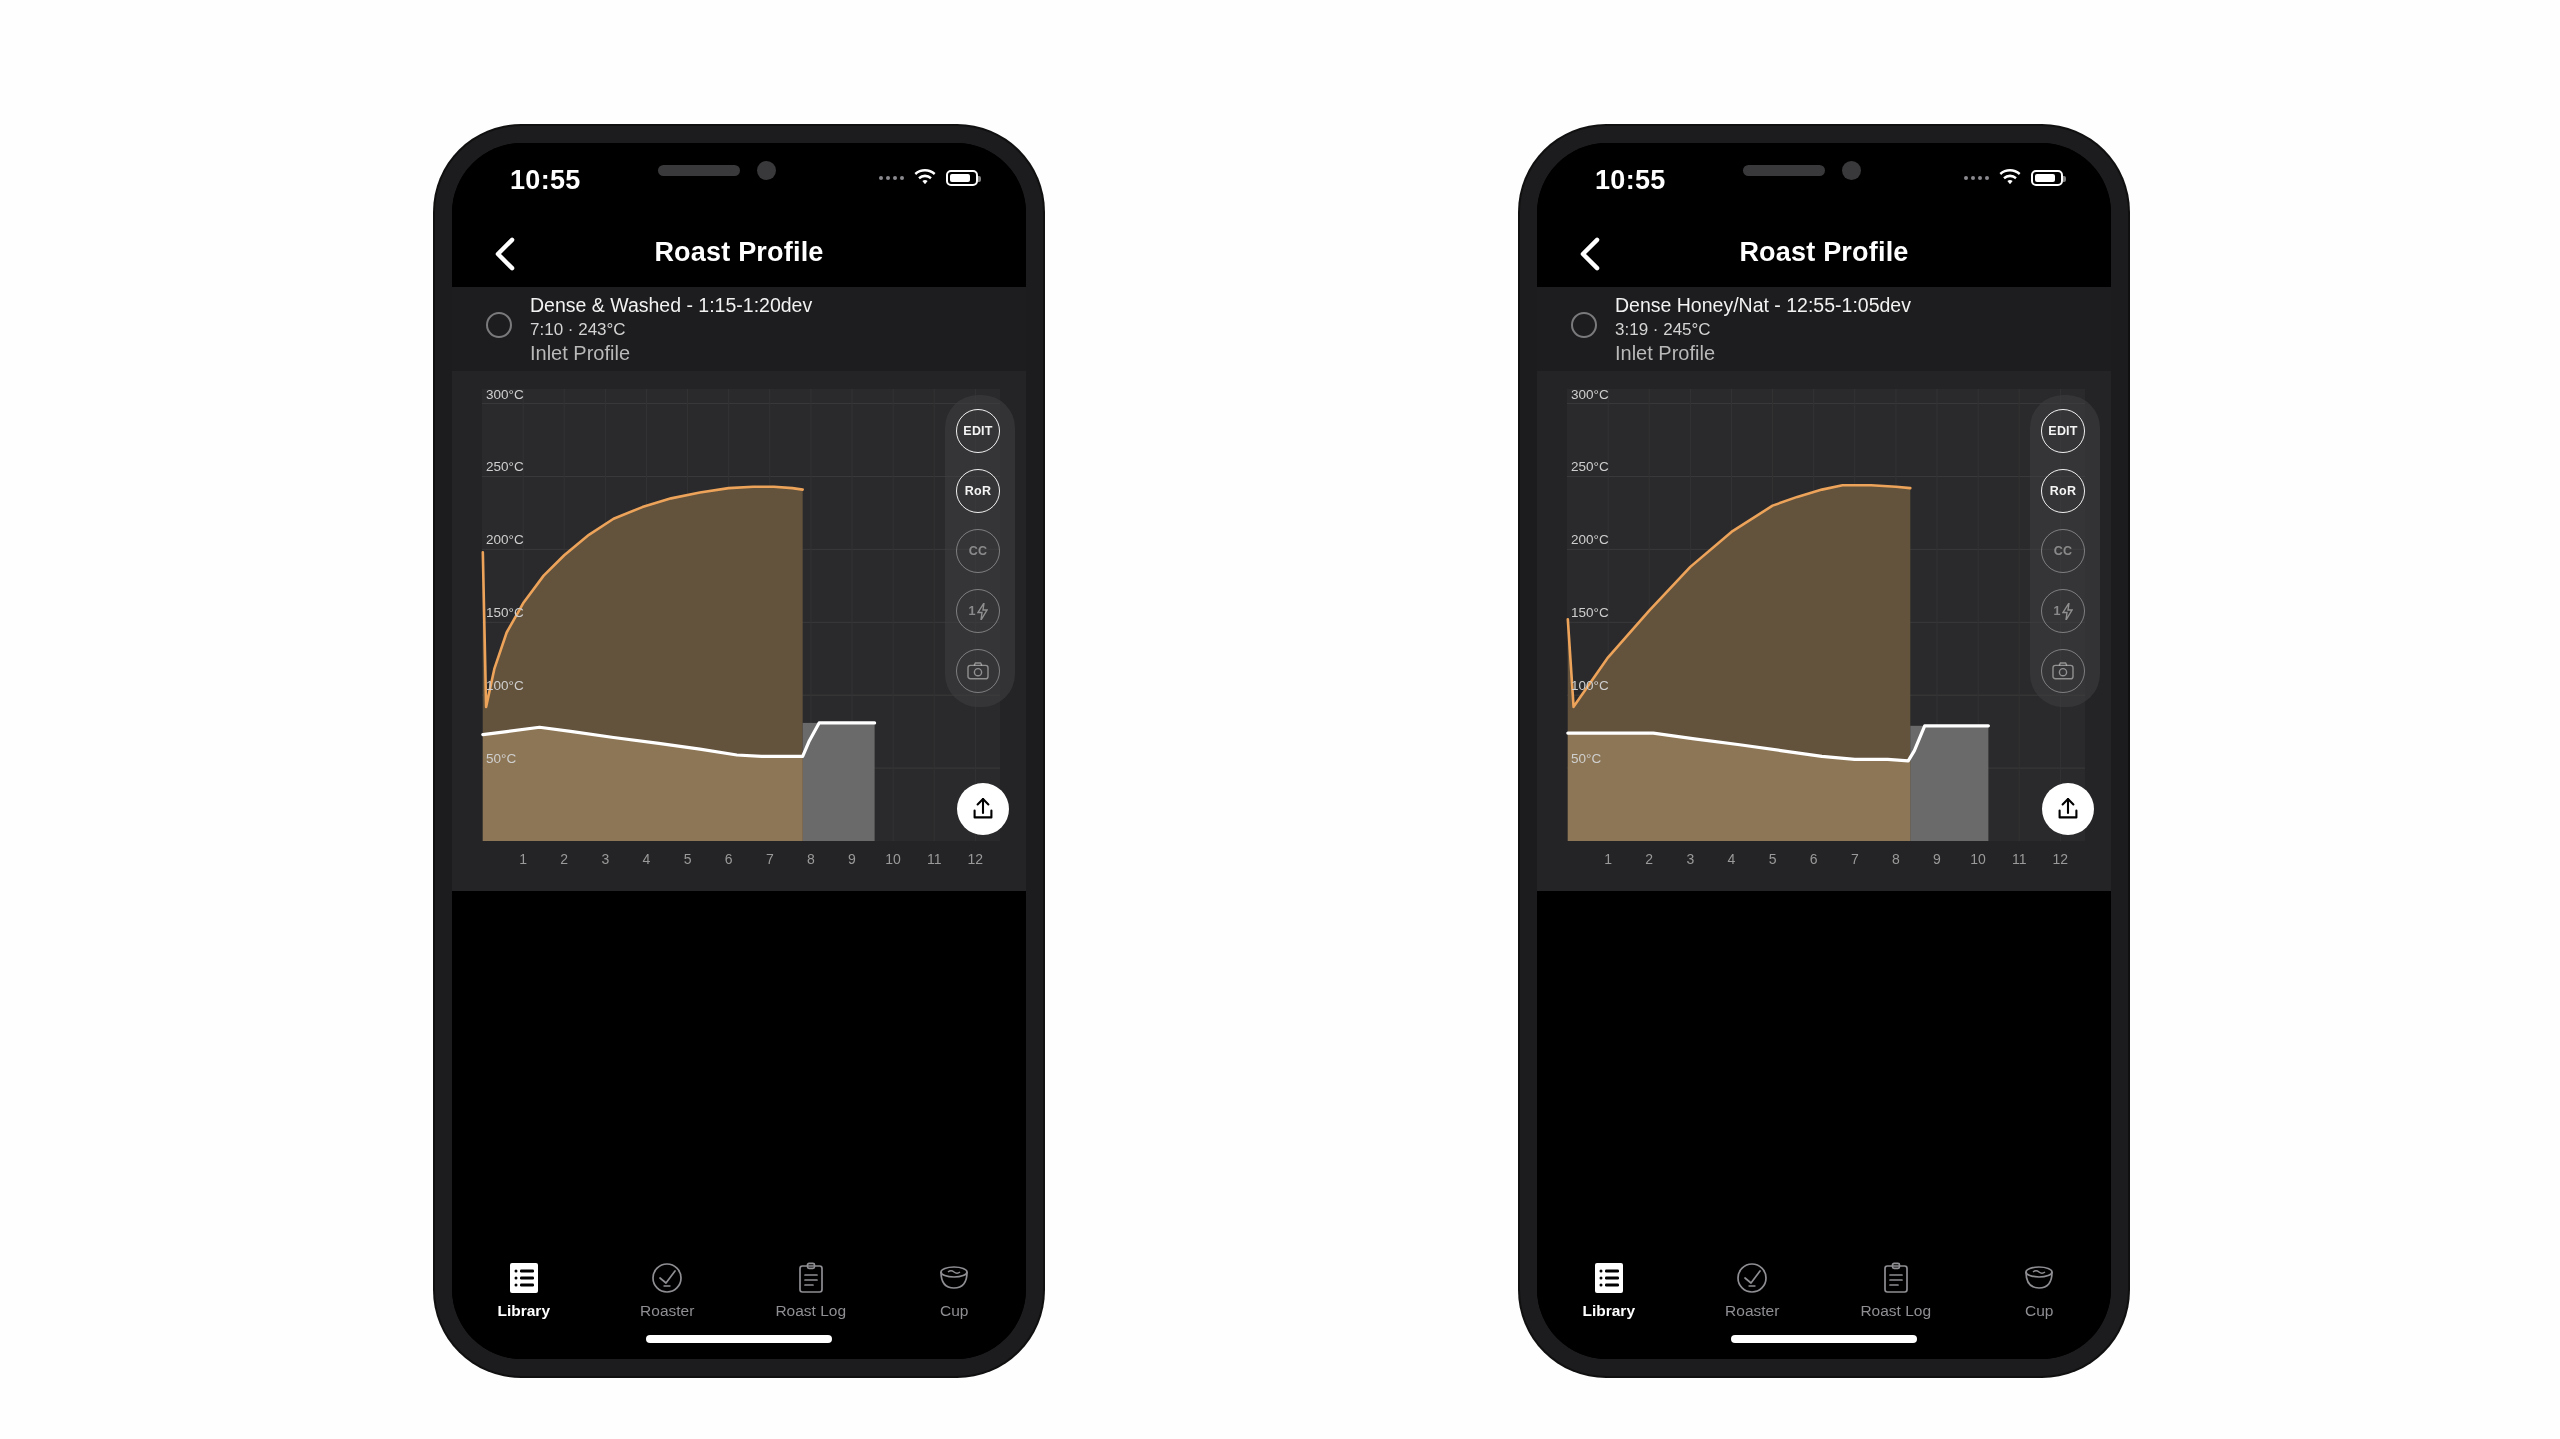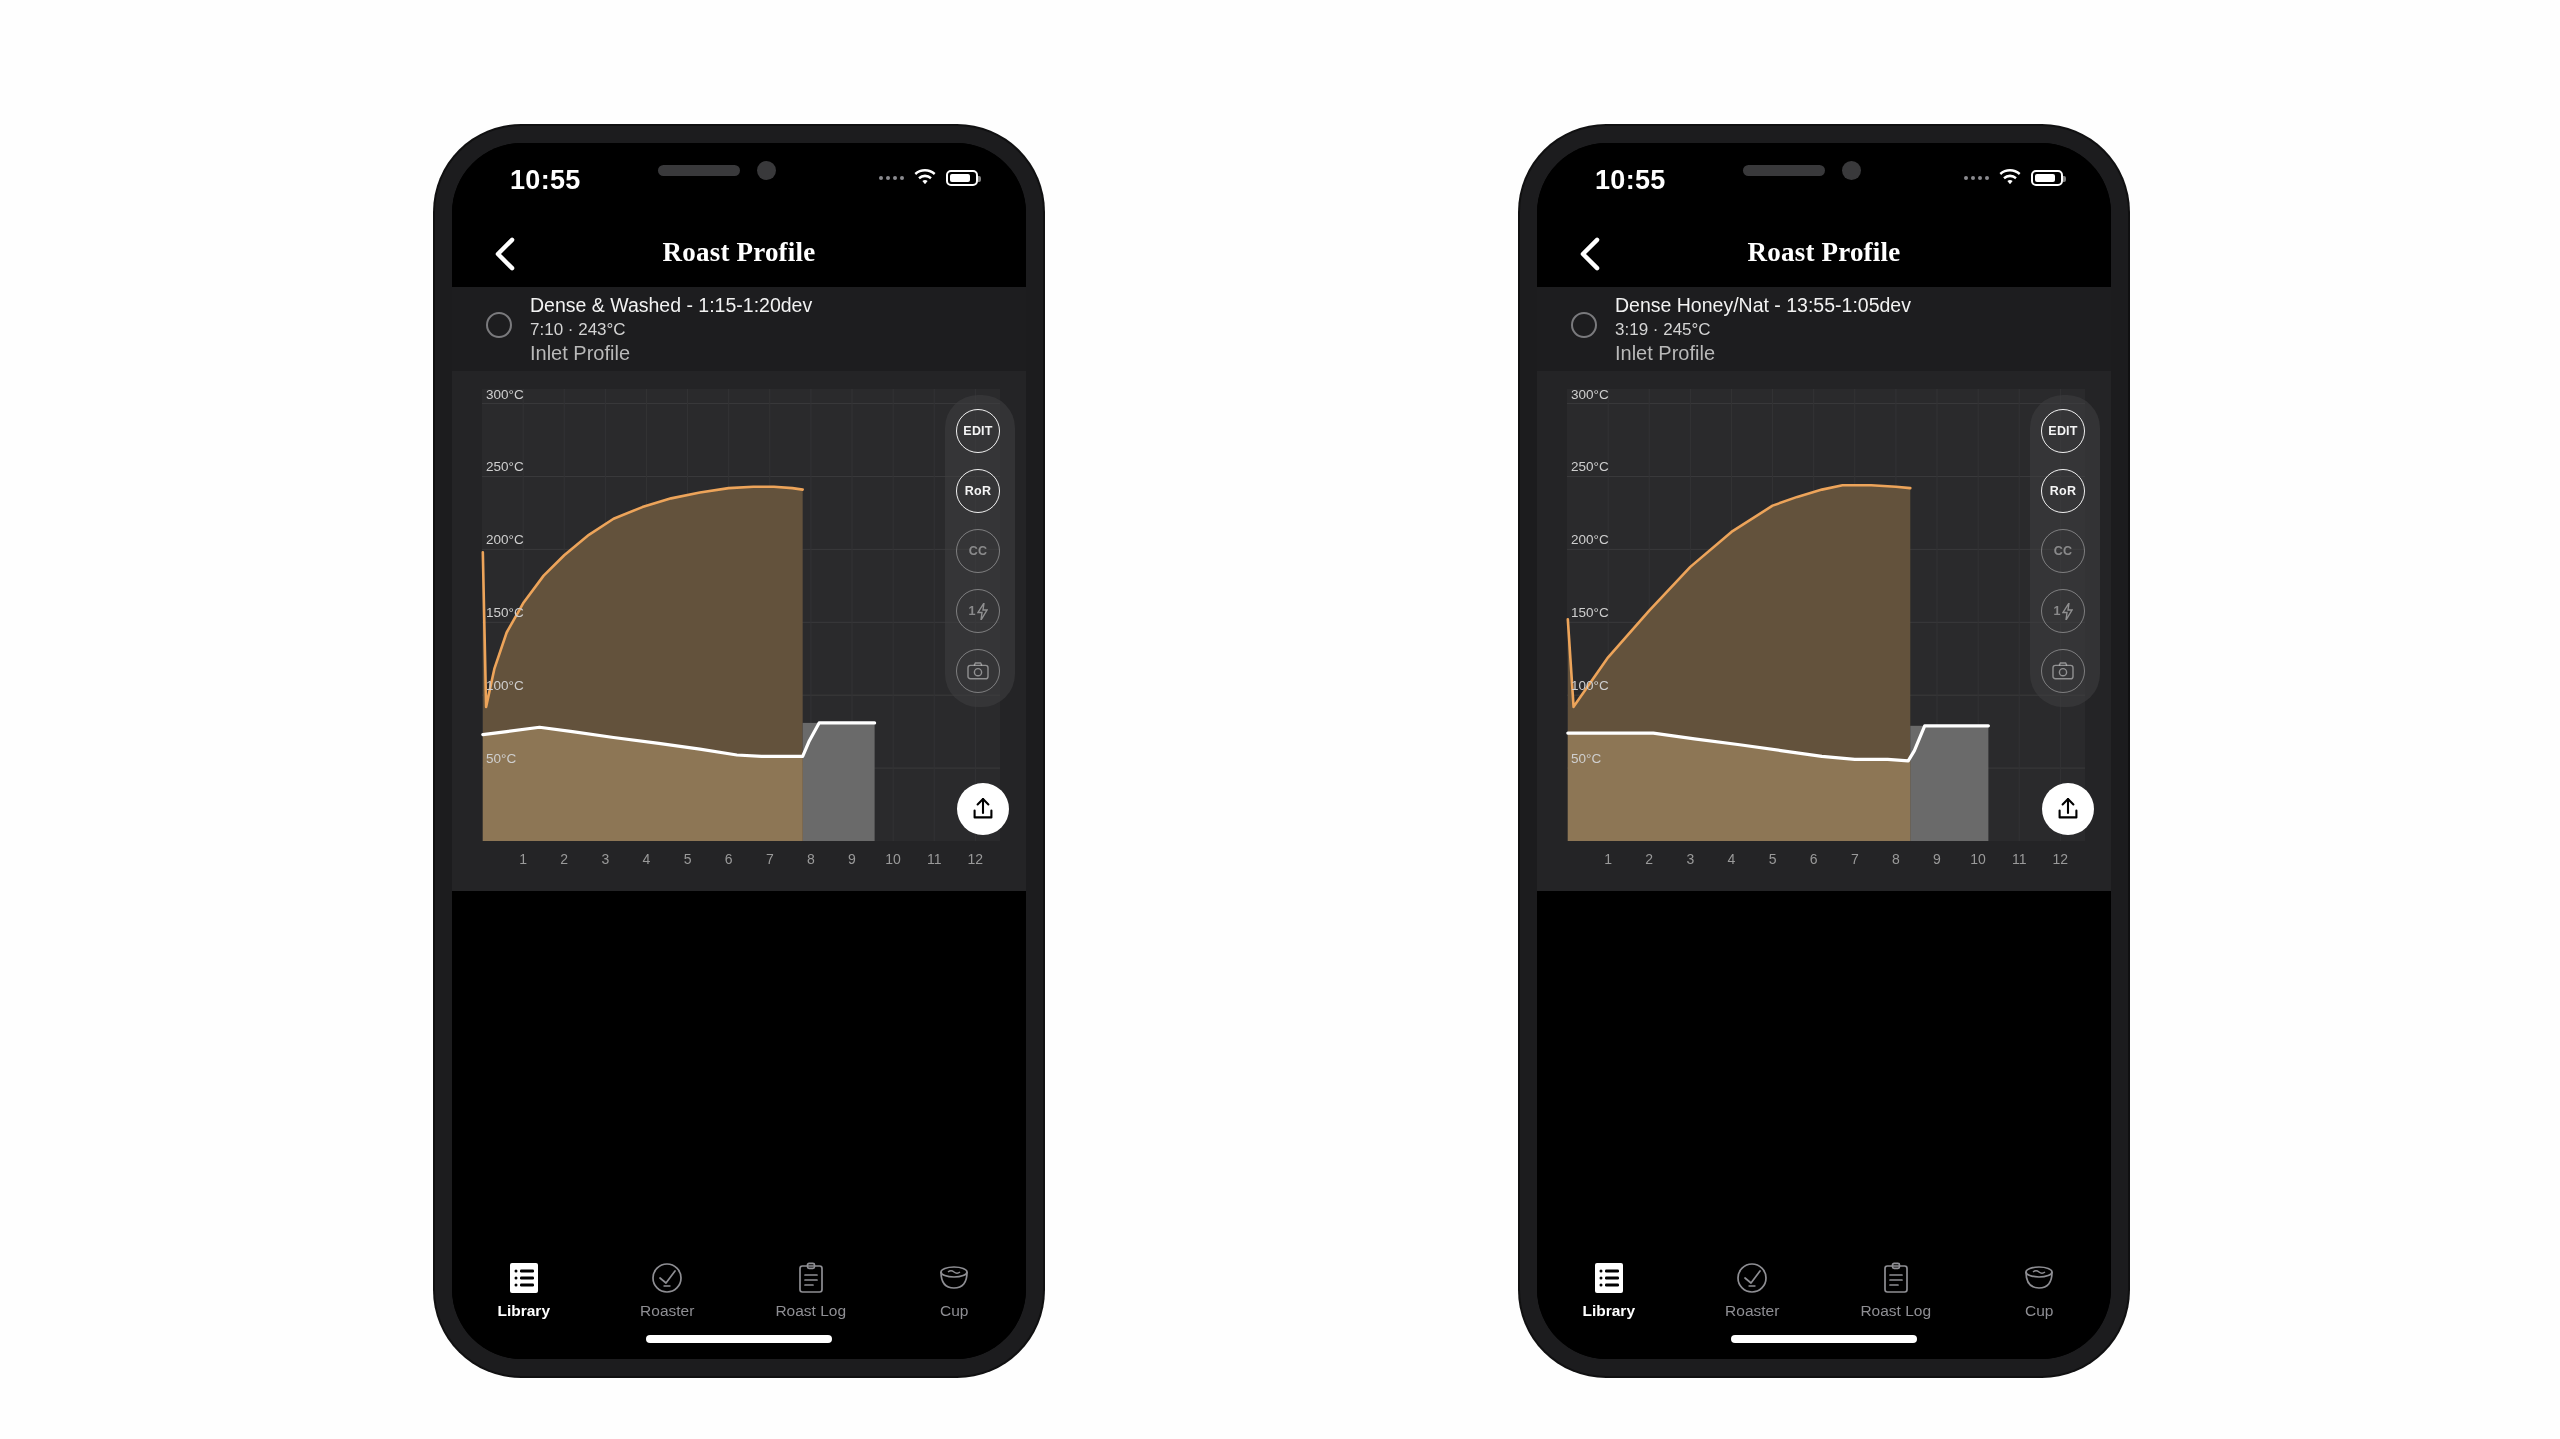--- a/index.html
+++ b/index.html
@@ -123,21 +123,20 @@
     background: #fff;
     border-radius: 2px;
     display: block;
   }
 
   
   .navbar {
     position: relative;
     height: 66px;
     background: #000;
-    font-family: Liberation Serif, serif;
   }
   .nav-back {
     position: absolute;
     left: 36px;
     top: 14px;
     width: 34px;
     height: 38px;
     cursor: pointer;
   }
   .nav-title {
@@ -498,21 +497,21 @@
       <div class="navbar">
         <svg class="nav-back" viewBox="0 0 24 26">
           <path d="M17 3 L7 13 L17 23" stroke="#fff" stroke-width="3.1" fill="none" stroke-linecap="round" stroke-linejoin="round"></path>
         </svg>
         <div class="nav-title">Roast Profile</div>
       </div>
 
       <div class="profile-band">
         <div class="radio-circle"></div>
         <div class="profile-lines">
-          <div class="pl-title">Dense Honey/Nat - 13:55-1:05dev</div>
+          <div class="pl-title">Dense Honey/Nat - 12:55-1:05dev</div>
           <div class="pl-sub">3:19 · 245°C</div>
           <div class="pl-type">Inlet Profile</div>
         </div>
       </div>
 
       <div class="chart-wrap">
         <svg class="chart-svg" viewBox="0 0 574 520">
           <rect x="30" y="18" width="518" height="452" fill="#2a2a2c"></rect>
           <g id="c1-grid" stroke="#3a3a3c" stroke-width="1">
               <line x1="30" x2="548" y1="32.580645161290306" y2="32.580645161290306"></line>

